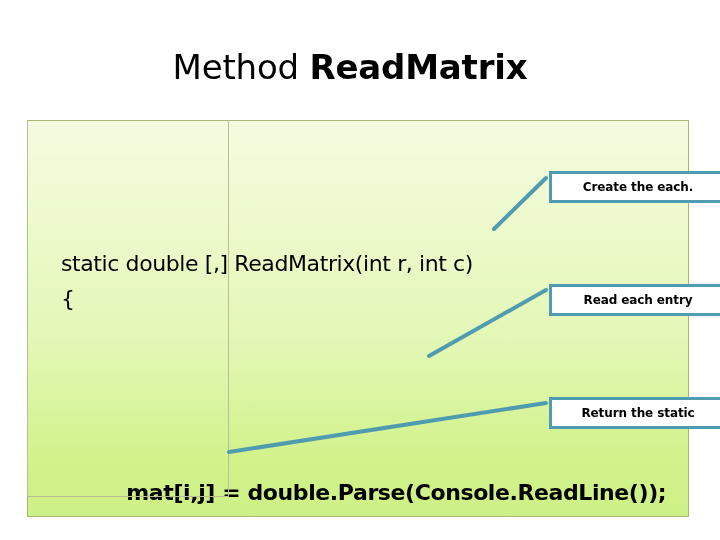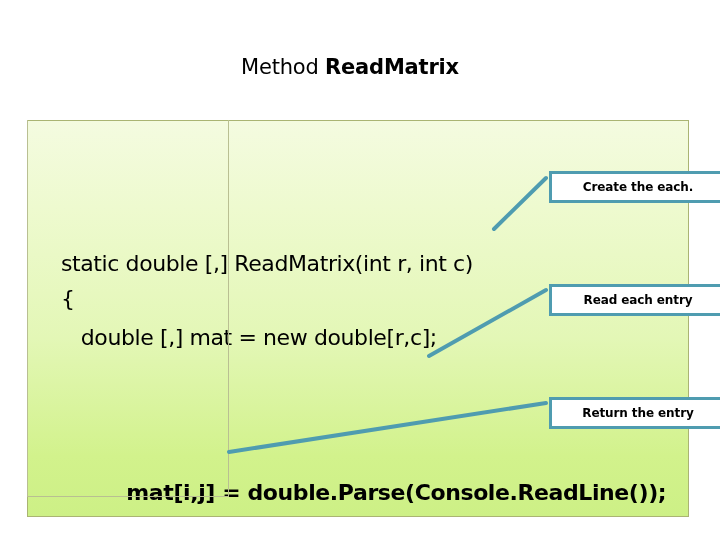--- a/index.html
+++ b/index.html
@@ -15,21 +15,21 @@
     font-family: "DejaVu Sans", "Liberation Sans", sans-serif;
   }
 
   
   #slide-title {
     position: absolute;
     left: 0;
     top: 50px;
     width: 700px;
     text-align: center;
-    font-size: 21px;
+    font-size: 34px;
     line-height: 34px;
     color: #000000;
     letter-spacing: -0.2px;
     white-space: nowrap;
   }
   #slide-title .tw-normal { font-weight: 400; }
   #slide-title .tw-bold   { font-weight: 700; }
 
   
   #code-panel {
@@ -107,34 +107,33 @@
 </head>
 <body>
 
 <div id="slide-title">
   <span class="tw-normal">Method </span><span class="tw-bold">ReadMatrix</span>
 </div>
 
 <div id="code-panel">
   <div class="code-line" id="code-line-0">static double [,] ReadMatrix(int r, int c)</div>
   <div class="code-line" id="code-line-1">{</div>
-  <div class="code-line" id="code-line-2">   double [,] mat = new double[r,c];</div>
   <div class="code-line" id="code-line-5">         mat[i,j] = double.Parse(Console.ReadLine());</div>
 
 </div>
 
 <div id="inner-placeholder-outline"></div>
 
 <svg id="connectors" viewBox="0 0 720 540">
   <line x1="494" y1="229" x2="546" y2="178" stroke="#4f9cb0" stroke-width="4" stroke-linecap="round"></line>
   <line x1="429" y1="356" x2="546" y2="290" stroke="#4f9cb0" stroke-width="4" stroke-linecap="round"></line>
   <line x1="229" y1="452" x2="546" y2="403" stroke="#4f9cb0" stroke-width="4" stroke-linecap="round"></line>
 </svg>
 
 <div class="callout" id="callout-create">
   <span>Create the each.</span>
 </div>
 <div class="callout" id="callout-read">
   <span>Read each entry</span>
 </div>
 <div class="callout" id="callout-return">
-  <span>Return the entry</span>
+  <span>Return the static</span>
 </div>
 
 </body></html>

